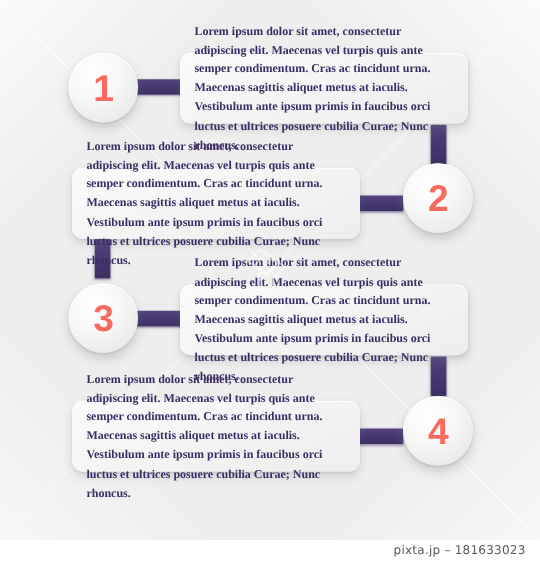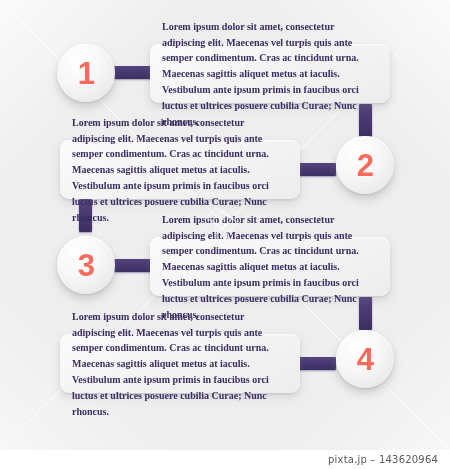--- a/index.html
+++ b/index.html
@@ -203,14 +203,14 @@
         <path d="M14 24 L24 14 L36 20 L26 30 Z"></path>
         <path d="M14 24 L14 40"></path>
         <path d="M26 30 L26 40"></path>
       </g>
     </svg>
   </div>
 
 </div>
 
 <div id="footer">
-  <span class="credit">pixta.jp – 143620964</span>
+  <span class="credit">pixta.jp – 181633023</span>
 </div>
 
 </body></html>

